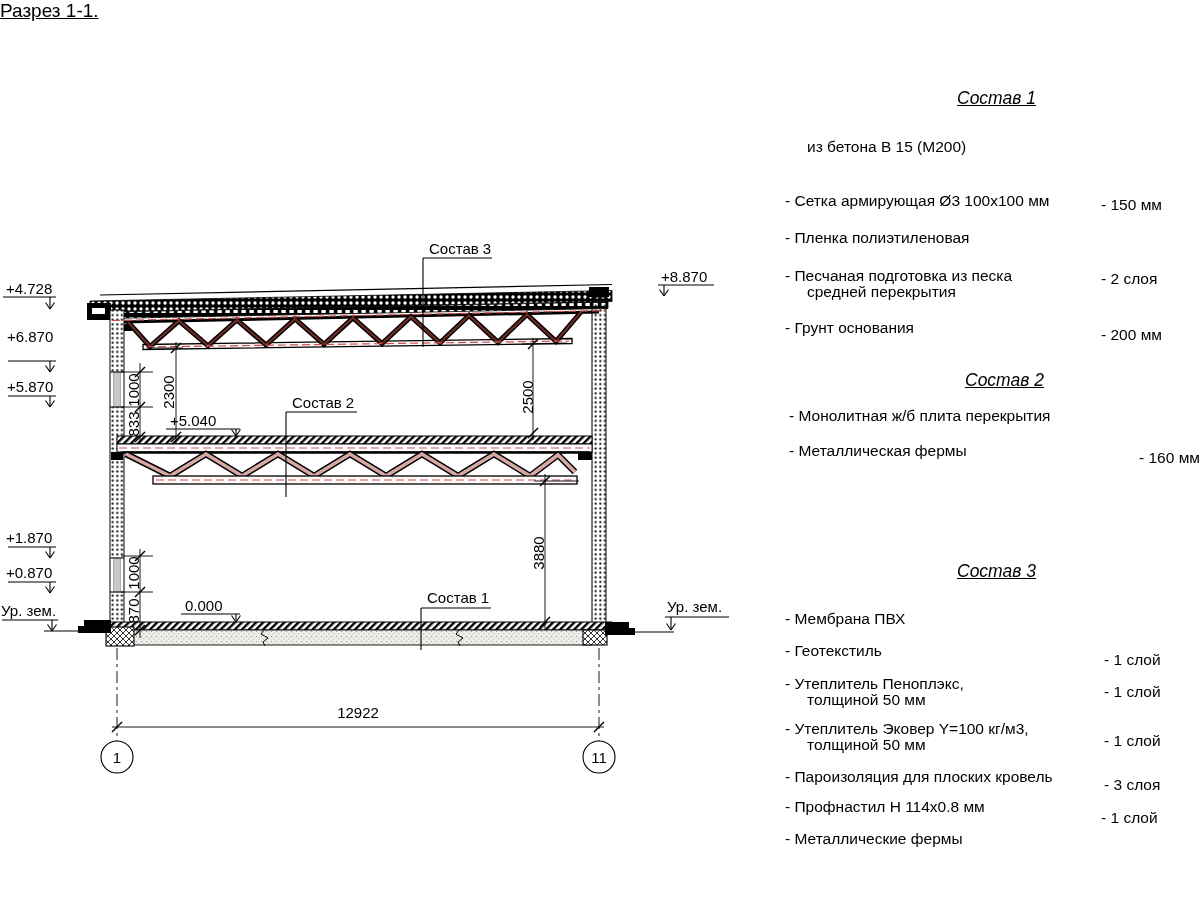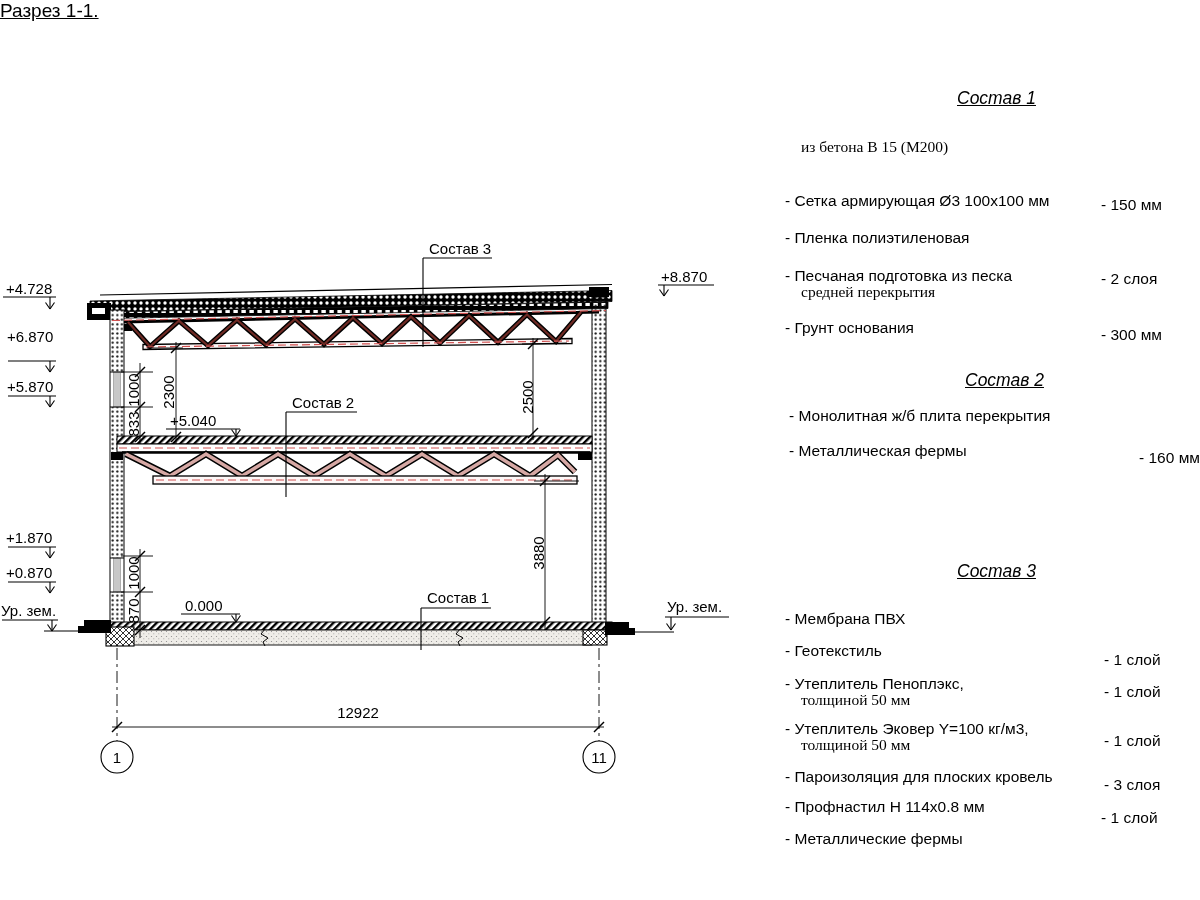--- a/index.html
+++ b/index.html
@@ -16,21 +16,21 @@
   .ctr { position:absolute; transform:translate(-50%,-50%); white-space:nowrap; }
   .title {
     position:absolute; font-size:19px; 
     text-decoration:underline; white-space:nowrap;
   }
   .p-head {
     position:absolute; font-size:17.5px; font-style:italic;
     text-decoration:underline; white-space:nowrap;
   }
   .p-item { position:absolute; font-size:15.5px; line-height:16px; white-space:nowrap; }
-  .p-item .l2 { display:block; margin-left:16px;font-family:Liberation Serif, serif; }
+  .p-item .l2 { display:block; margin-left:22px; }
   .p-val { position:absolute; font-size:15.5px; white-space:nowrap;margin-top:40px; }
   .axis-num { font-size:15px; }
 </style>
 </head>
 <body>
 
 <svg class="canvas" width="1200" height="900" viewBox="0 0 1200 900">
   <defs>
     <pattern id="wdots" width="4.6" height="4.6" patternUnits="userSpaceOnUse">
       <circle cx="2.3" cy="2.3" r="1.1" fill="#111"></circle>
@@ -266,21 +266,21 @@
 
   <div class="p-item" style="left:0;top:230px">
     <span>- Пленка полиэтиленовая</span>
   </div>
   <span class="p-val" style="left:316px;top:230px">-  2 слоя</span>
 
   <div class="p-item" style="left:0;top:268px">
     <span>- Песчаная подготовка из песка</span>
     <span class="l2">средней перекрытия</span>
   </div>
-  <span class="p-val" style="left:316px;top:286px">- 300 мм</span>
+  <span class="p-val" style="left:316px;top:286px">- 200 мм</span>
 
   <div class="p-item" style="left:0;top:320px">
     <span>- Грунт основания</span>
   </div>
 
   <span class="p-head" style="left:180px;top:370px">Состав 2</span>
 
   <div class="p-item" style="left:4px;top:408px">
     <span>- Монолитная ж/б плита перекрытия</span>
   </div>

